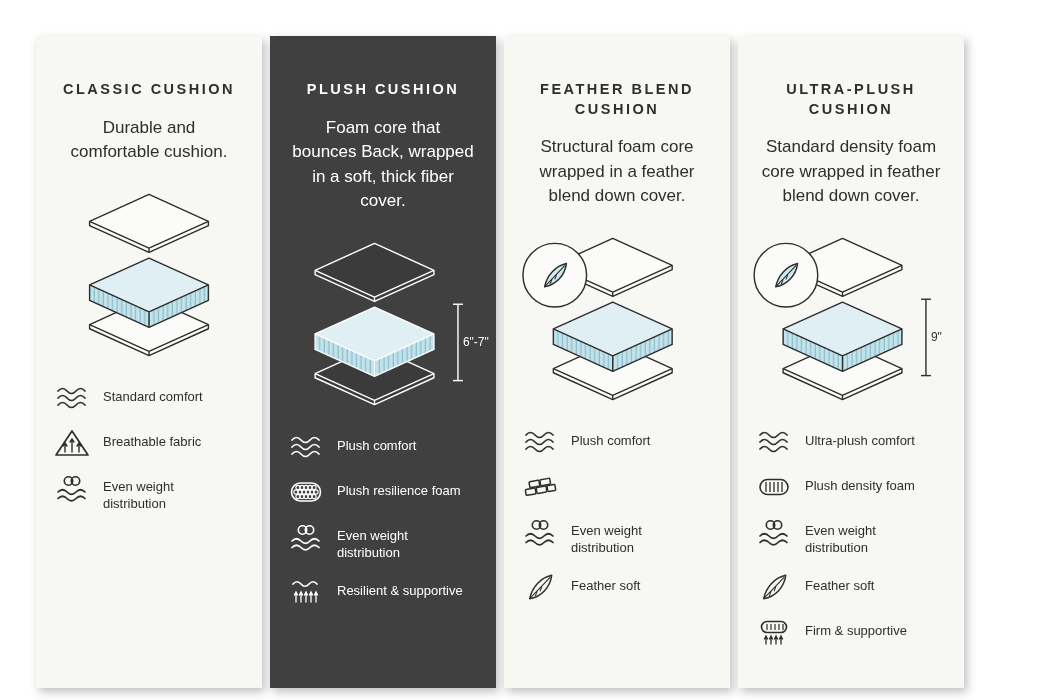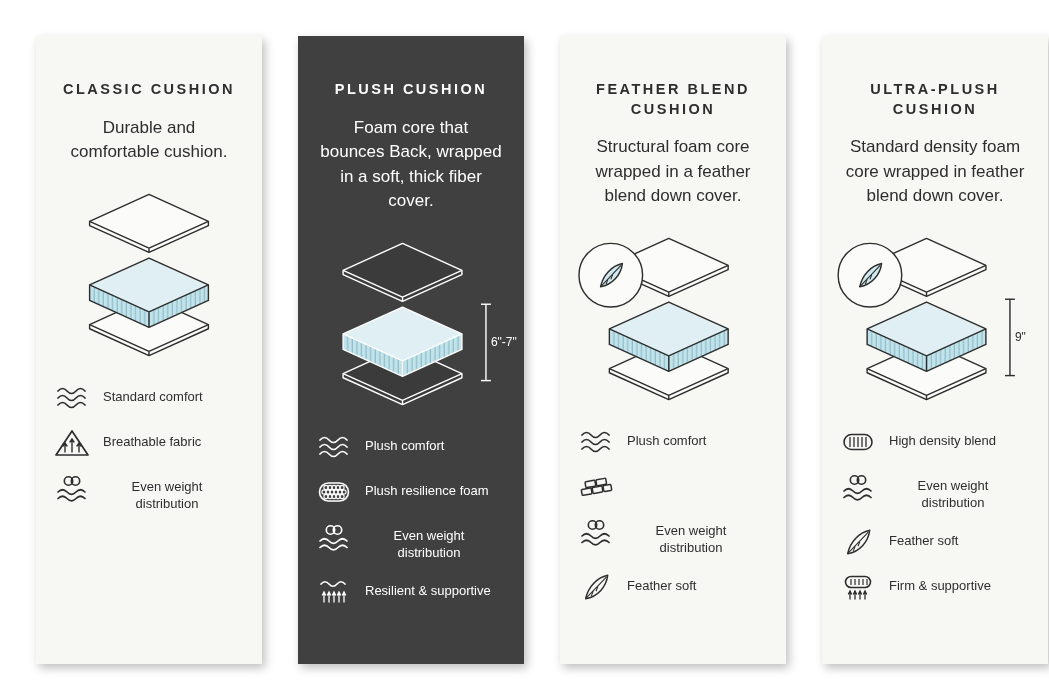--- a/index.html
+++ b/index.html
@@ -2,21 +2,21 @@
 <html><head>
 <meta charset="utf-8">
 <style>
   html,body { margin:0; padding:0; }
   body {
     width:1049px; height:700px; overflow:hidden;
     background:#ffffff;
     font-family:"Liberation Sans", sans-serif;
     color:#333;
   }
-  .board { display:flex; gap:36px; padding:36px 0 0 36px; }
+  .board { display:flex; gap:8px; padding:36px 0 0 36px; }
   .card {
     position:relative;
     width:226px; min-height:628px;
     box-sizing:border-box;
     padding:44px 14px 26px;
     box-shadow:3px 4px 9px rgba(0,0,0,.25);
   }
   .card.light { background:#f7f7f4; color:#2e2e2e; --layer-fill:#fbfbf9; --card-bg:#fbfbf9; }
   .card.dark  { background:#404040; color:#ffffff; --layer-fill:#3b3b3b; --card-bg:#3b3b3b; }
   .card-title {
@@ -24,21 +24,21 @@
     font-size:14.5px; font-weight:bold; letter-spacing:2.5px;
     line-height:1.35; text-transform:uppercase;
   }
   .card-desc {
     margin:0 auto; max-width:182px; text-align:center;
     font-size:17px; line-height:1.45;
   }
   .cushion-svg {
     display:block; width:198px; margin:28px auto 6px; overflow:visible;
   }
-  .features { list-style:none; margin:26px 0 0; padding:0 4px;text-align:center; }
+  .features { list-style:none; margin:26px 0 0; padding:0 4px; }
   .feature { display:flex; align-items:flex-start; gap:13px; margin-bottom:15px; }
   .ico { width:36px; height:30px; flex:0 0 36px; fill:none; }
   .flabel { font-size:13px; line-height:1.3; max-width:128px; padding-top:6px; }
   .feather-fill { fill:#cfe9ef; }
   svg text { font-family:"Liberation Sans", sans-serif; }
 </style>
 </head>
 <body>
 
 <svg width="0" height="0" style="position:absolute" aria-hidden="true">
@@ -255,23 +255,29 @@
       <g stroke="currentColor">
         <line x1="246" y1="88" x2="246" y2="196" stroke-width="2"></line>
         <line x1="239" y1="88" x2="253" y2="88" stroke-width="2"></line>
         <line x1="239" y1="196" x2="253" y2="196" stroke-width="2"></line>
         <text x="253" y="147" font-size="17" fill="currentColor" stroke="none">9"</text>
       </g>
     </svg>
     <ul class="features">
       <li class="feature">
         <svg class="ico" viewBox="0 0 36 30">
+            <use href="#icon-waves"></use>
+          </svg>
+        <span class="flabel">Ultra-plush comfort</span>
+      </li>
+      <li class="feature">
+        <svg class="ico" viewBox="0 0 36 30">
             <use href="#icon-density"></use>
           </svg>
-        <span class="flabel">High density blend</span>
+        <span class="flabel">Plush density foam</span>
       </li>
       <li class="feature">
         <svg class="ico" viewBox="0 0 36 30">
             <use href="#icon-weight"></use>
           </svg>
         <span class="flabel">Even weight distribution</span>
       </li>
       <li class="feature">
         <svg class="ico" viewBox="0 0 36 30">
             <use href="#icon-feather"></use>

